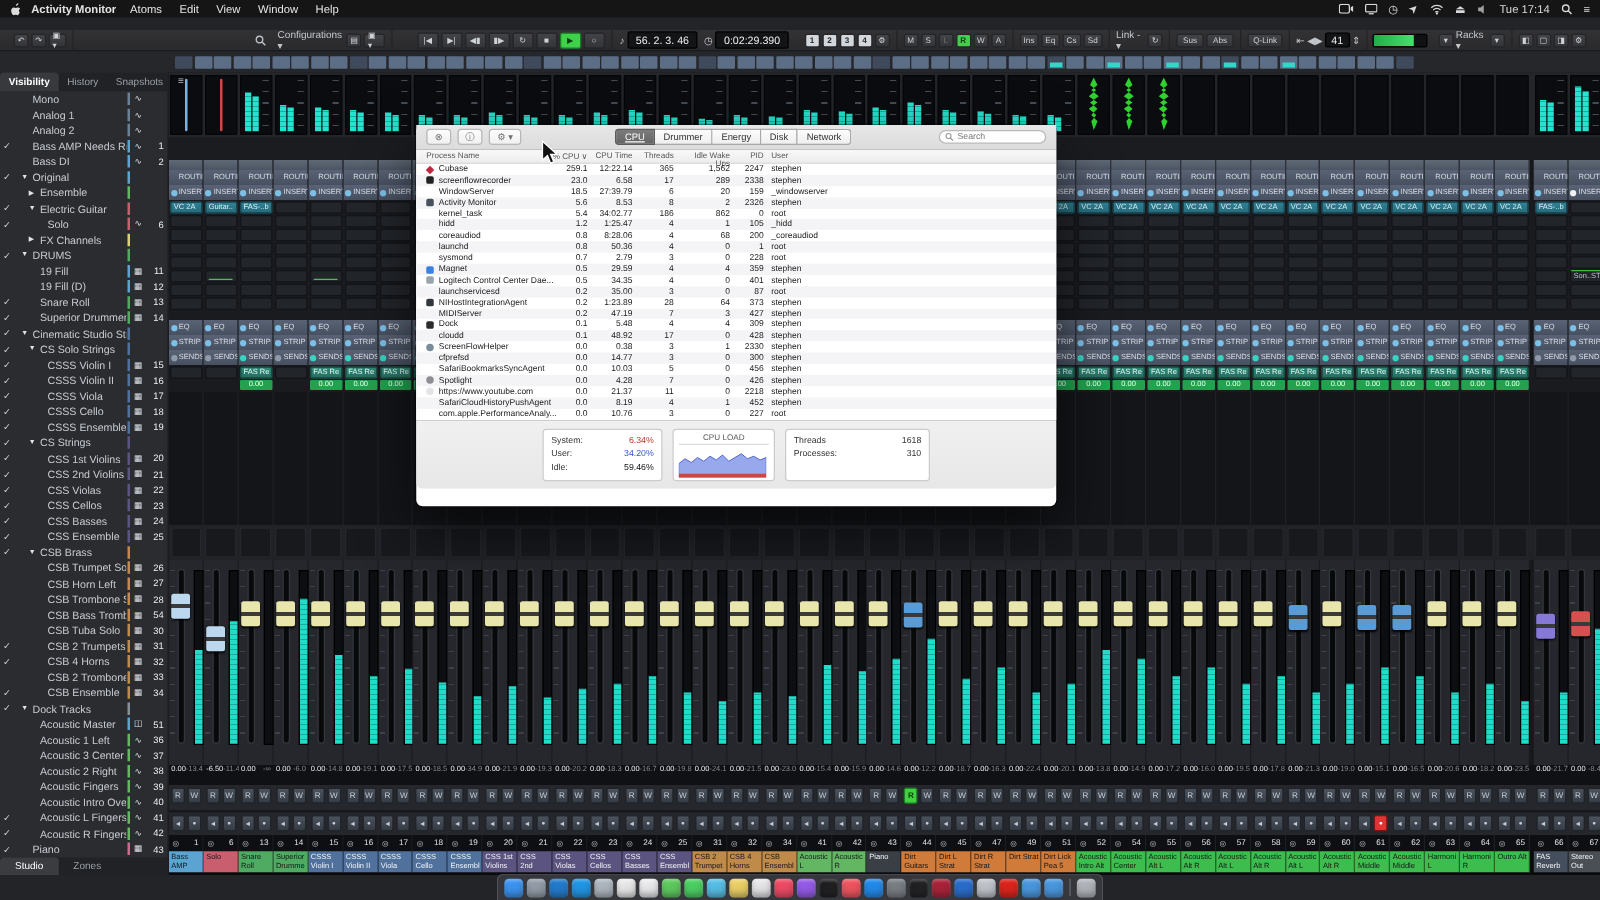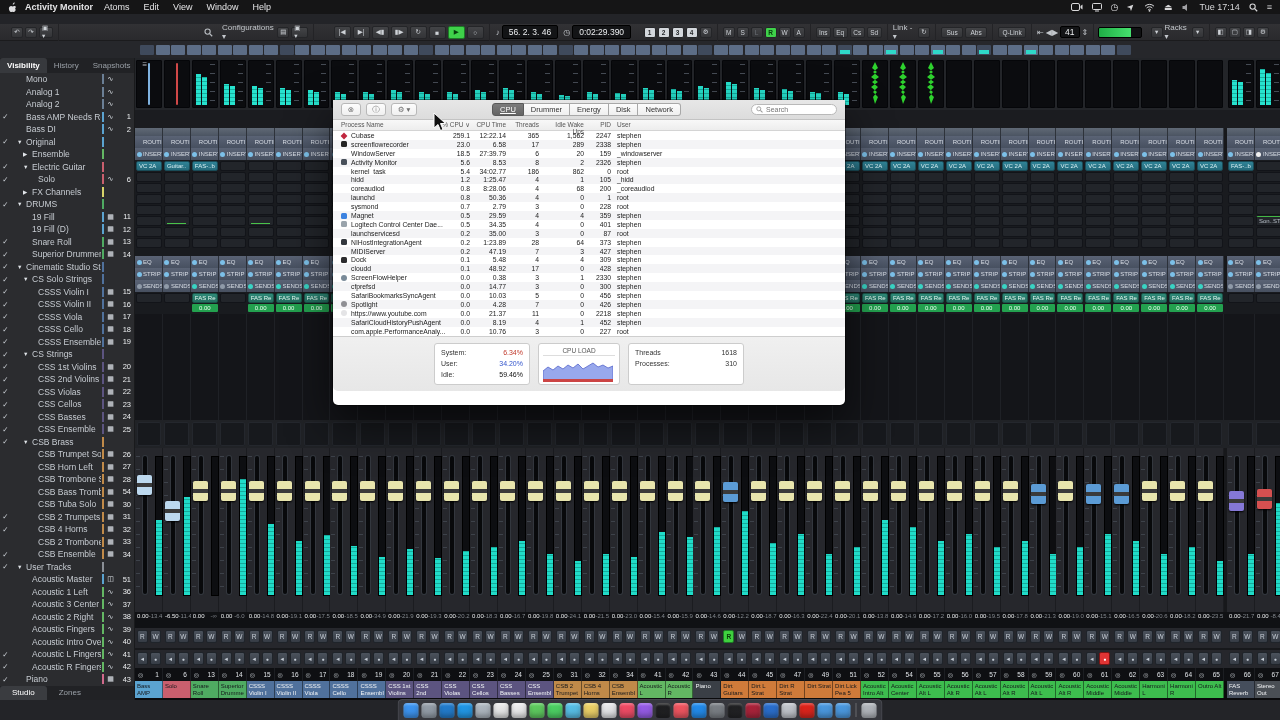--- a/index.html
+++ b/index.html
@@ -728,21 +728,21 @@
           <div class="arr"></div>
           <div class="nm">CSB Ensemble</div>
           <div class="cbar" style="background: rgb(192, 138, 73);"></div>
           <div class="ticon">▦</div>
           <div class="num">34</div>
         </div>
         <div class="trk">
           <div class="chk">✓</div>
           <span style="width: 6px; flex: 0 0 auto;"></span>
           <div class="arr">▼</div>
-          <div class="nm">User Tracks</div>
+          <div class="nm">Dock Tracks</div>
           <div class="cbar" style="background: rgb(138, 143, 150);"></div>
           <div class="ticon"></div>
           <div class="num"></div>
         </div>
         <div class="trk">
           <div class="chk"></div>
           <span style="width: 12px; flex: 0 0 auto;"></span>
           <div class="arr"></div>
           <div class="nm">Acoustic Master</div>
           <div class="cbar" style="background: rgb(91, 163, 208);"></div>

